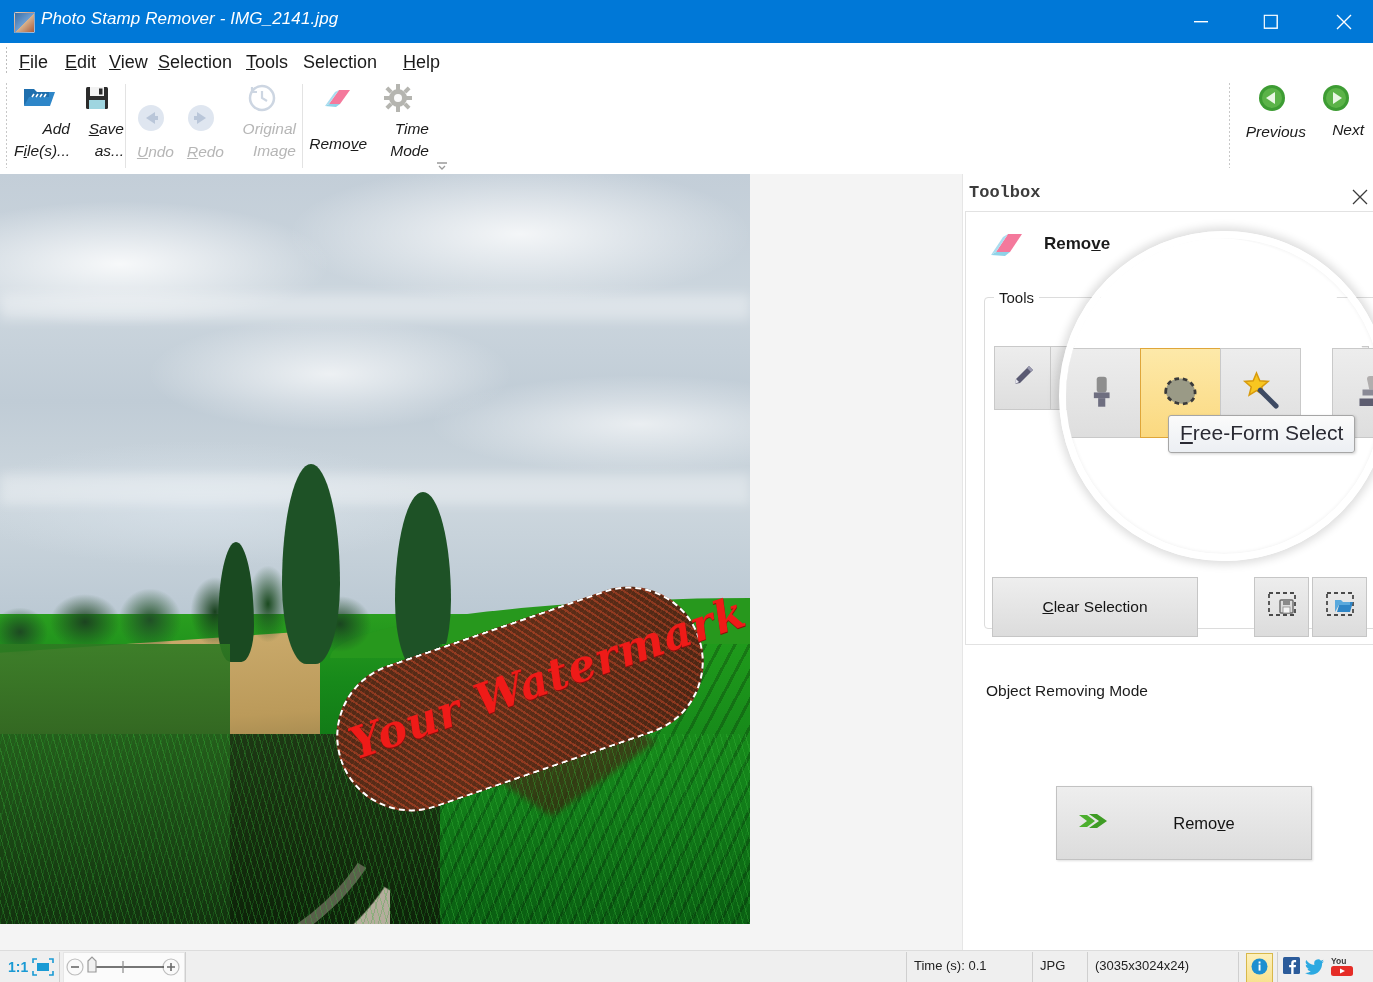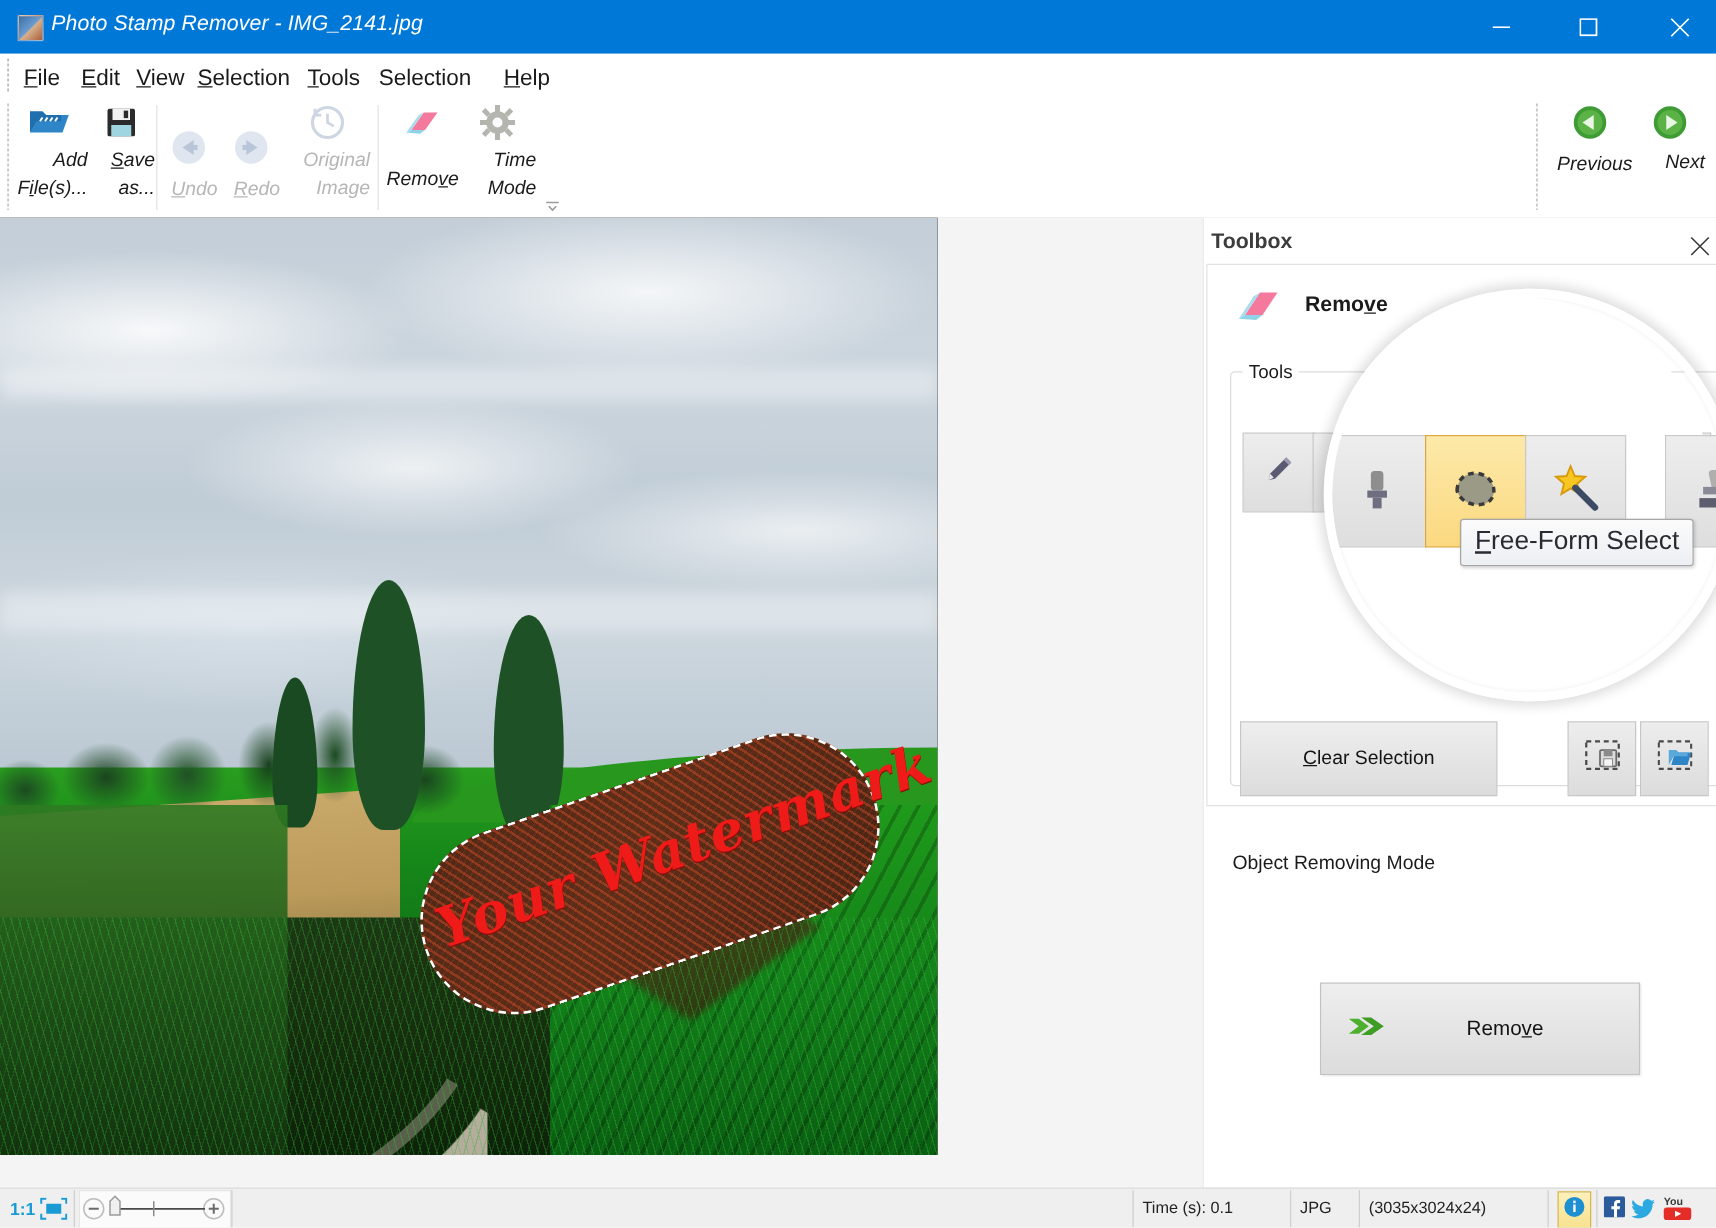--- a/index.html
+++ b/index.html
@@ -202,21 +202,21 @@
     text-shadow:0 1px 0 #8d0d0b;
     letter-spacing:1px;
   }
 
   
   .toolbox{
     position:absolute;left:962px;top:174px;width:411px;height:776px;
     background:#ffffff;border-left:1px solid #e6e6e6;
   }
   .tb-title{
-    position:absolute;left:6px;top:9px;font-size:17px;font-weight:bold;color:#3c3c3c;
+    position:absolute;left:6px;top:9px;font-size:17px;font-weight:bold;color:#3c3c3c;font-family:Liberation Mono, monospace;
   }
   .tb-close{
     position:absolute;left:388px;top:14px;width:20px;height:20px;cursor:default;
   }
   .tb-panel{
     position:absolute;left:2px;top:37px;width:418px;height:432px;
     border:1px solid #e2e2e2;background:#fff;
   }
   .rm-ico{position:absolute;left:18px;top:15px;}
   .rm-lbl{position:absolute;left:78px;top:22px;font-size:17px;font-weight:bold;color:#1b1b1b;}

